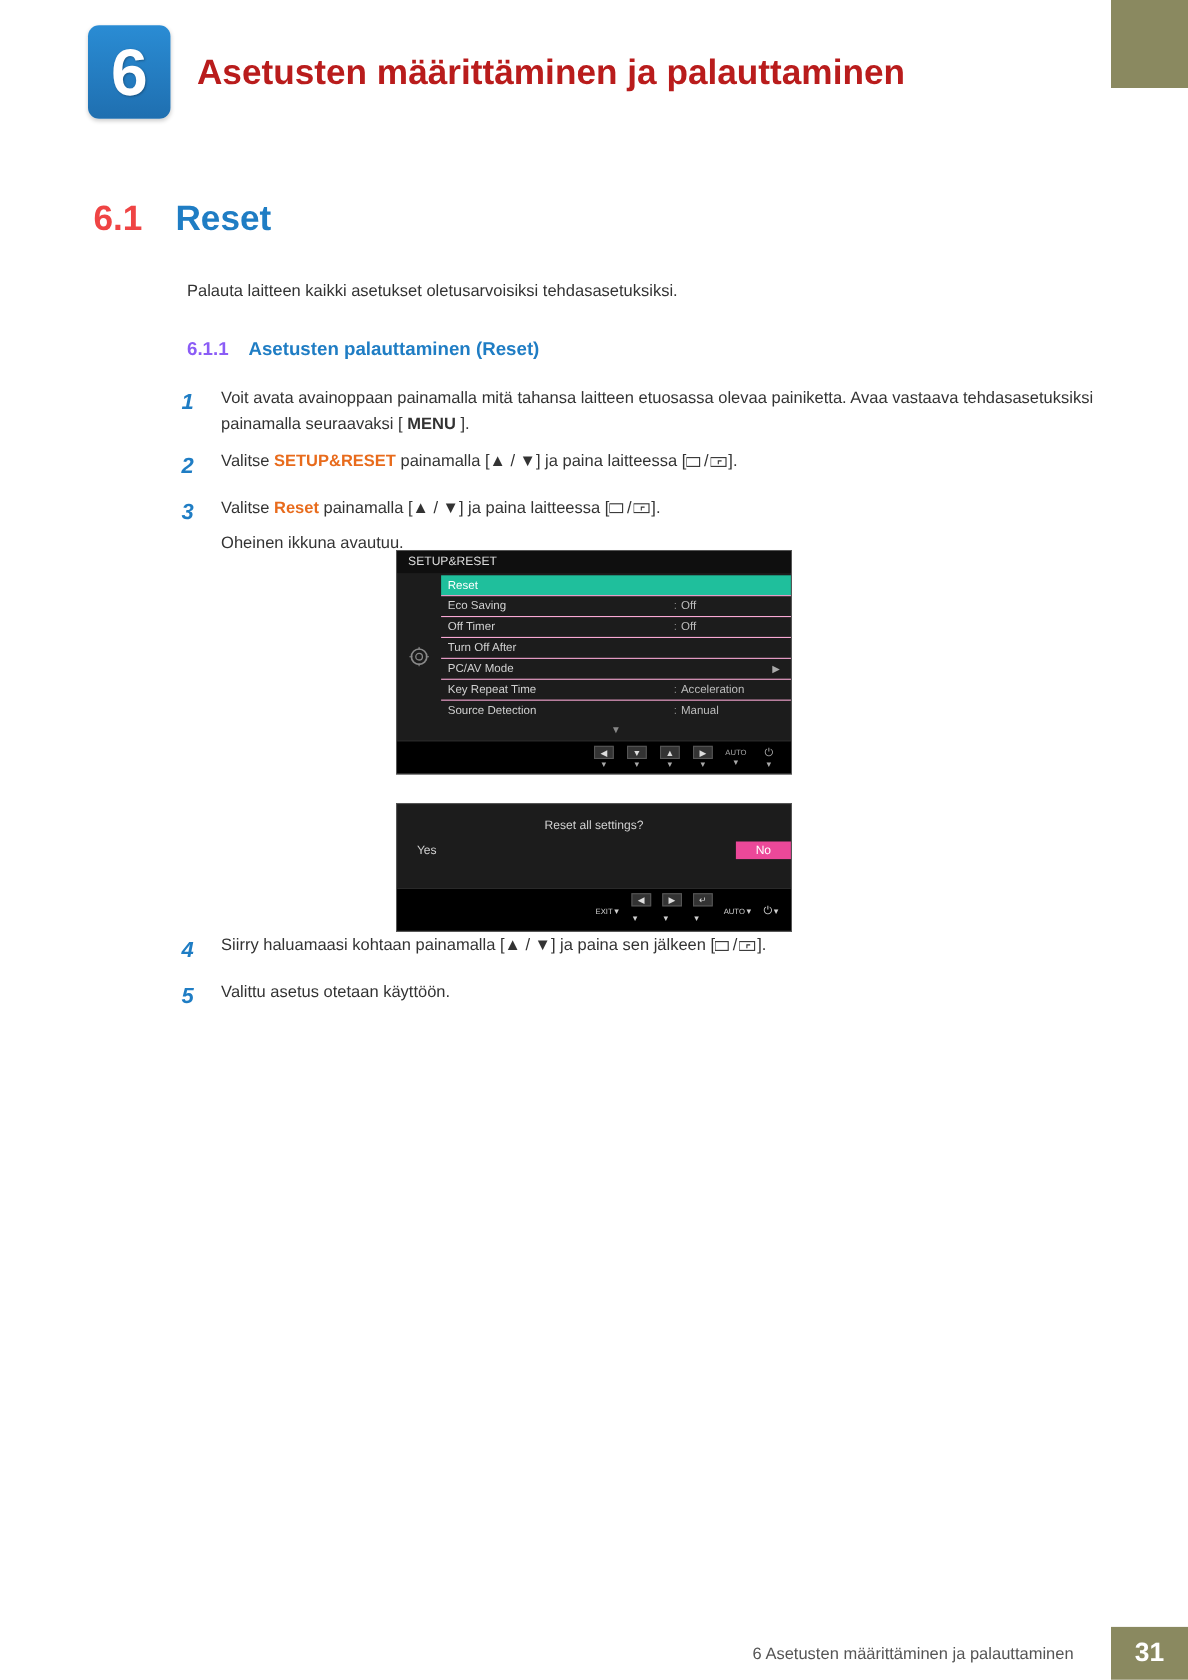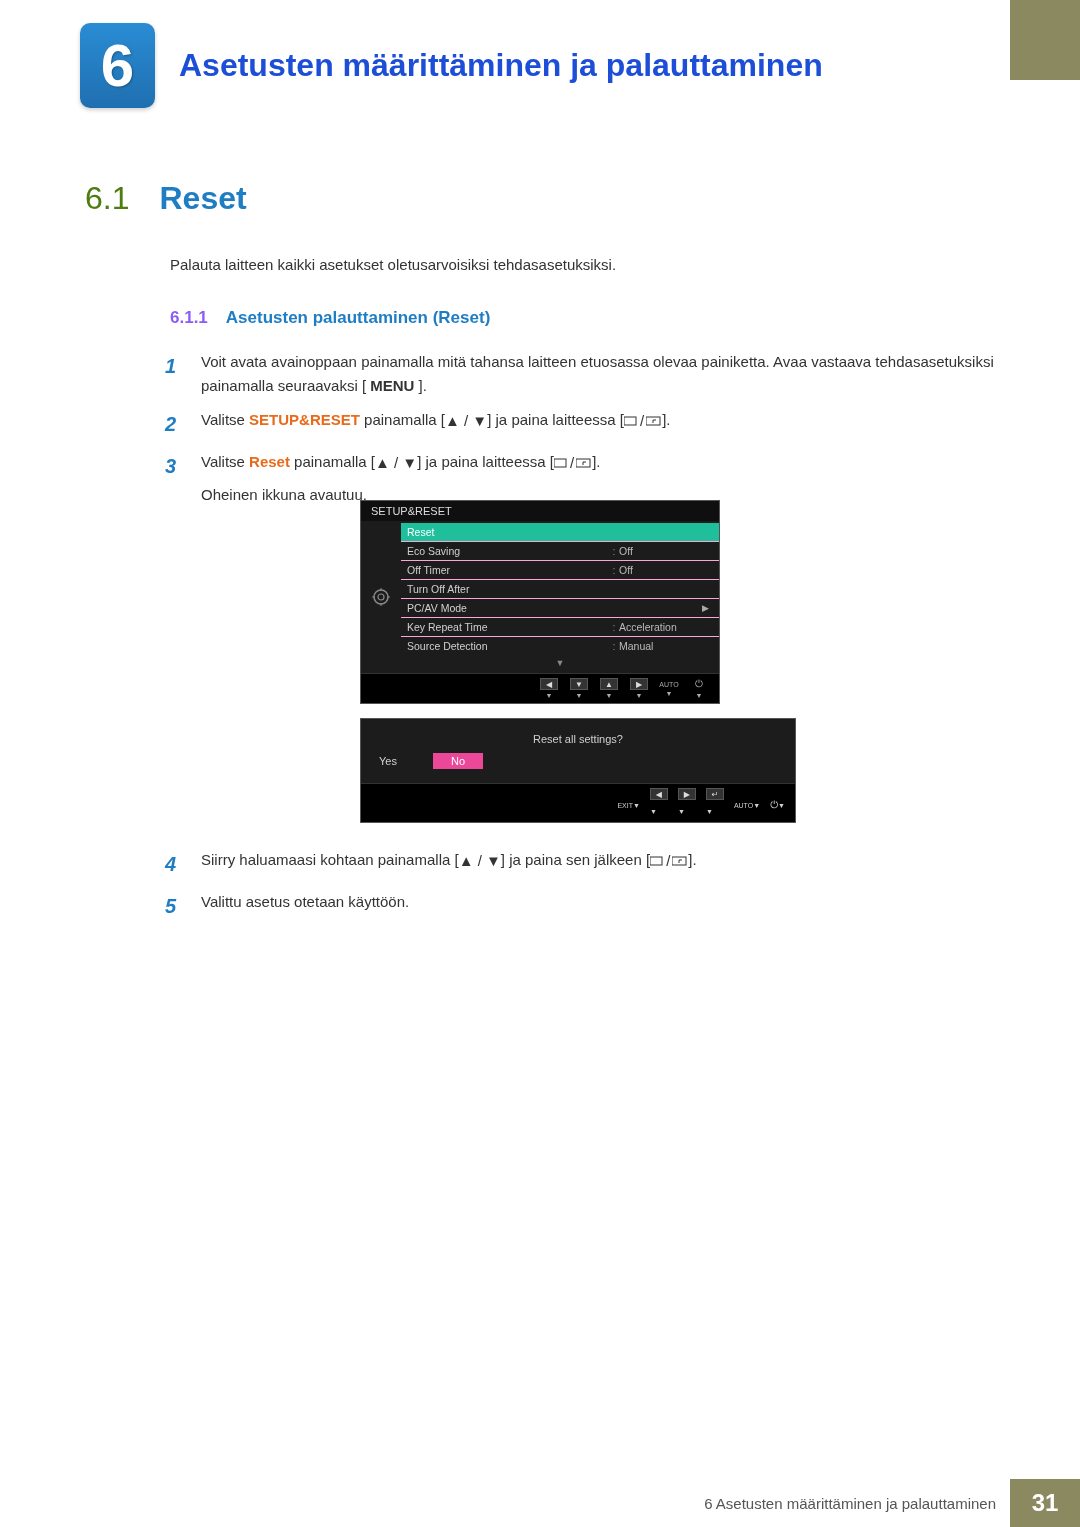--- a/index.html
+++ b/index.html
@@ -31,21 +31,21 @@
     box-shadow: 0 2px 4px rgba(0,0,0,0.2);
   }
   .chapter-number-box span {
     font-size: 60px;
     font-weight: bold;
     color: #ffffff;
     text-shadow: 1px 1px 2px rgba(0,0,0,0.3);
   }
   .chapter-title {
     font-size: 32px;
-    color: #1d4ed8;
+    color: #b91c1c;
     font-weight: 600;
     margin-left: 24px;
   }
   .header-olive {
     position: absolute;
     top: 0;
     right: 0;
     width: 70px;
     height: 80px;
     background: #8a8960;
@@ -53,22 +53,22 @@
   .section-row {
     position: absolute;
     top: 180px;
     left: 85px;
     display: flex;
     align-items: baseline;
     gap: 30px;
   }
   .section-num {
     font-size: 32px;
-    color: #4d7c0f;
-    font-weight: 400;
+    color: #ef4444;
+    font-weight: 700;
   }
   .section-title {
     font-size: 32px;
     color: #1f7dc4;
     font-weight: 600;
   }
   .intro-text {
     position: absolute;
     top: 256px;
     left: 170px;
@@ -202,36 +202,36 @@
     background: #333;
     border: 1px solid #555;
     display: flex;
     align-items: center;
     justify-content: center;
     font-size: 8px;
     color: #ddd;
   }
   .nav-label { font-size: 7px; }
   .osd2 {
-    width: 436px;
+    width: 360px;
     background: #1c1c1c;
-    margin-top: 14px;
+    margin-top: 26px;
     border: 1px solid #555;
     color: #d0d0d0;
   }
   .osd2-q {
     text-align: center;
     padding: 14px 0 8px 0;
     font-size: 11px;
   }
   .osd2-btns {
     display: flex;
-    justify-content: flex-start;
+    justify-content: space-between;
     gap: 18px;
-    padding-bottom: 14px;
+    padding-bottom: 26px;
     font-size: 11px;
   }
   .osd2-btn {
     padding: 2px 18px;
   }
   .osd2-btn.no {
     background: #ec4899;
     color: #fff;
   }
   .osd2-nav {
@@ -251,20 +251,21 @@
   }
   .footer {
     position: absolute;
     bottom: 0;
     left: 1px;
     right: 0;
     height: 48px;
     display: flex;
     justify-content: flex-end;
     align-items: stretch;
+    gap: 20px;
   }
   .footer .footer-text {
     display: flex;
     align-items: center;
     padding: 0 14px;
     font-size: 15px;
     color: #555;
   }
   .footer .page-num {
     width: 70px;

